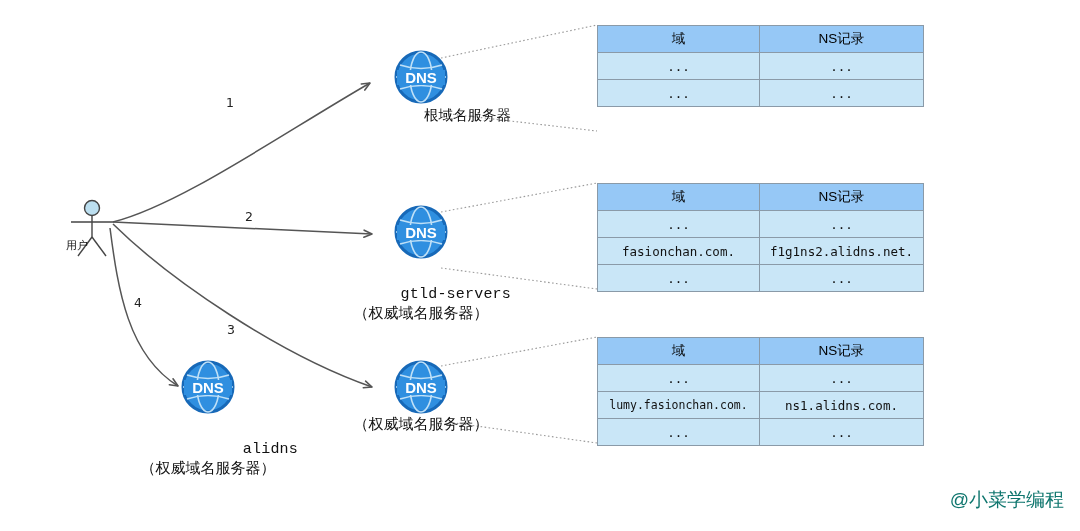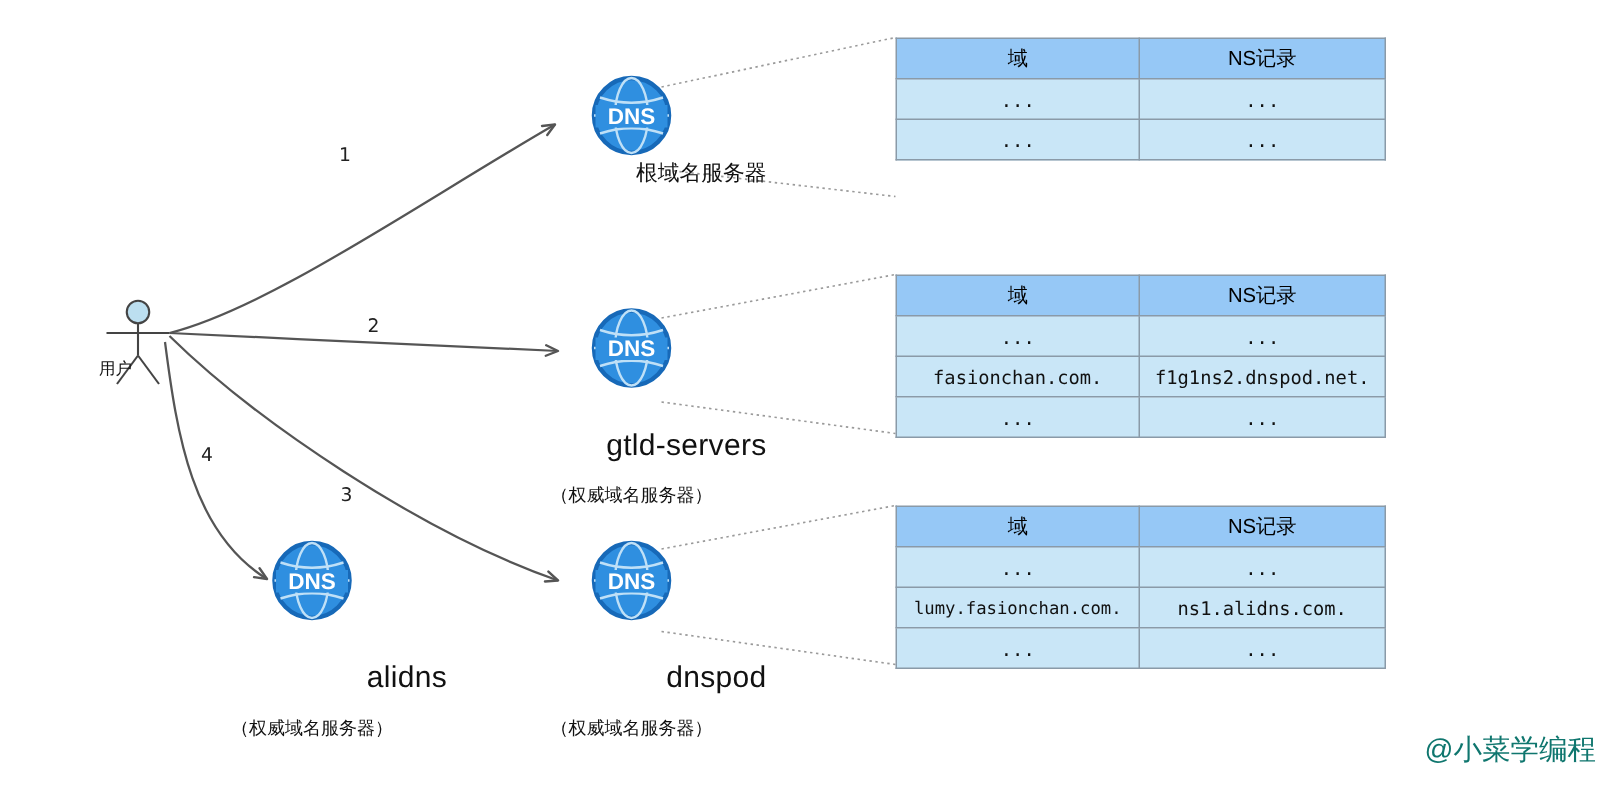--- a/index.html
+++ b/index.html
@@ -33,25 +33,25 @@
   .col-a{width:153px;}
   .col-b{width:155px;}
 
   
   .node{position:absolute;text-align:center;}
   .node-icon{width:54px;height:54px;margin:0 auto;position:relative;}
   .node-title{
     margin-top:2px;font-size:14.5px;color:#111111;white-space:nowrap;text-align:right;
   }
   .node-title.mono{
-    font-family:Liberation Sans, sans-serif;
-    font-size:20px;letter-spacing:.2px;margin-top:27px;
+    font-family:Liberation Mono, monospace;
+    font-size:15px;letter-spacing:.2px;margin-top:27px;
   }
   .node-sub{
-    font-size:12px;color:#111111;white-space:nowrap;margin-top:13px;
+    font-size:15px;color:#111111;white-space:nowrap;margin-top:1px;
   }
 
   
   .user-label{
     position:absolute;font-size:11px;color:#111111;white-space:nowrap;
   }
 
   
   .step-num{
     position:absolute;font-size:12.5px;color:#222222;
@@ -157,21 +157,20 @@
         <g stroke="#bfe0f7" stroke-width="1.6" fill="none">
           <ellipse cx="27" cy="27" rx="11" ry="25"></ellipse>
           <line x1="2" y1="27" x2="52" y2="27"></line>
           <path d="M6,15 Q27,22 48,15"></path>
           <path d="M6,39 Q27,32 48,39"></path>
         </g>
         <rect x="3" y="20" width="48" height="15" fill="#2f8fe0"></rect>
         <text x="27" y="32.5" text-anchor="middle" font-family="Liberation Sans, sans-serif" font-size="15" font-weight="bold" fill="#ffffff">DNS</text>
       </svg>
     </div>
-    <div class="node-title mono">dnspod</div>
     <div class="node-sub">（权威域名服务器）</div>
   </div>
 
   <div class="node" style="left:118px;top:360px;width:180px;">
     <div class="node-icon">
       <svg viewBox="0 0 54 54" width="54" height="54" xmlns="http://www.w3.org/2000/svg">
         <circle cx="27" cy="27" r="25" fill="#2f8fe0"></circle>
         <circle cx="27" cy="27" r="25" fill="none" stroke="#1769b8" stroke-width="3"></circle>
         <g stroke="#bfe0f7" stroke-width="1.6" fill="none">
           <ellipse cx="27" cy="27" rx="11" ry="25"></ellipse>
@@ -209,21 +208,21 @@
         <tr>
       <td class="hdr col-a">域</td>
       <td class="hdr col-b">NS记录</td>
     </tr>
     <tr>
       <td>...</td>
       <td>...</td>
     </tr>
     <tr>
       <td>fasionchan.com.</td>
-      <td>f1g1ns2.dnspod.net.</td>
+      <td>f1g1ns2.alidns.net.</td>
     </tr>
     <tr>
       <td>...</td>
       <td>...</td>
     </tr>
   </tbody>
     </table>
 
   <table class="dns-table" style="left:597px;top:337px;">
     <tbody>

